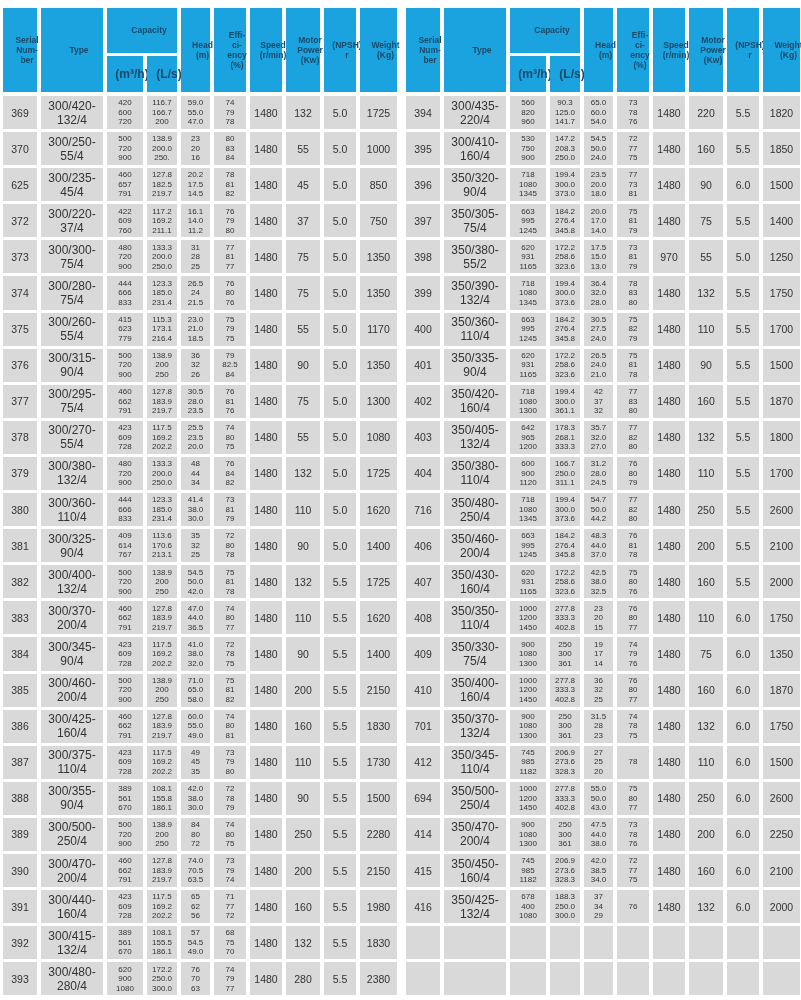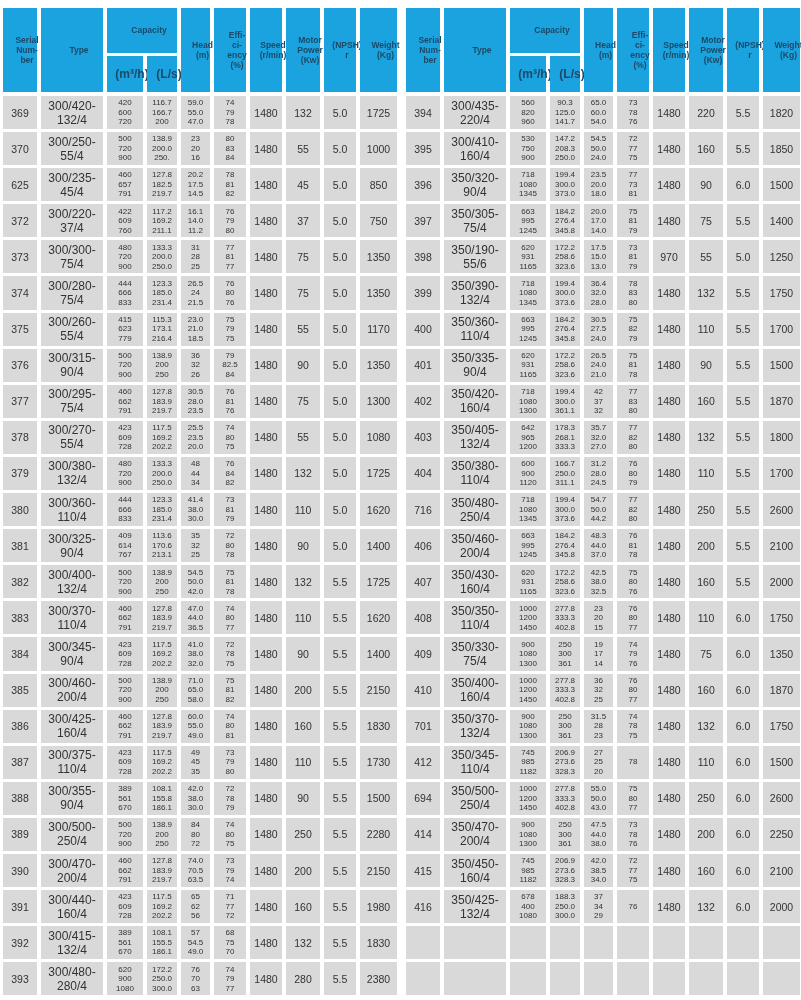--- a/index.html
+++ b/index.html
@@ -339,21 +339,21 @@
           <div class="td c-eff multi">75
 81
 78</div>
           <div class="td c-speed">1480</div>
           <div class="td c-power">132</div>
           <div class="td c-npsh">5.5</div>
           <div class="td c-weight">1725</div>
         </div>
         <div class="trow">
           <div class="td c-serial">383</div>
-          <div class="td c-type">300/370-110/4</div>
+          <div class="td c-type">300/370-200/4</div>
           <div class="td c-m3h multi">460
 662
 791</div>
           <div class="td c-ls multi">127.8
 183.9
 219.7</div>
           <div class="td c-head multi">47.0
 44.0
 36.5</div>
           <div class="td c-eff multi">74
@@ -671,21 +671,21 @@
           <div class="td c-eff multi">75
 81
 79</div>
           <div class="td c-speed">1480</div>
           <div class="td c-power">75</div>
           <div class="td c-npsh">5.5</div>
           <div class="td c-weight">1400</div>
         </div>
         <div class="trow">
           <div class="td c-serial">398</div>
-          <div class="td c-type">350/190-55/6</div>
+          <div class="td c-type">350/380-55/2</div>
           <div class="td c-m3h multi">620
 931
 1165</div>
           <div class="td c-ls multi">172.2
 258.6
 323.6</div>
           <div class="td c-head multi">17.5
 15.0
 13.0</div>
           <div class="td c-eff multi">73

